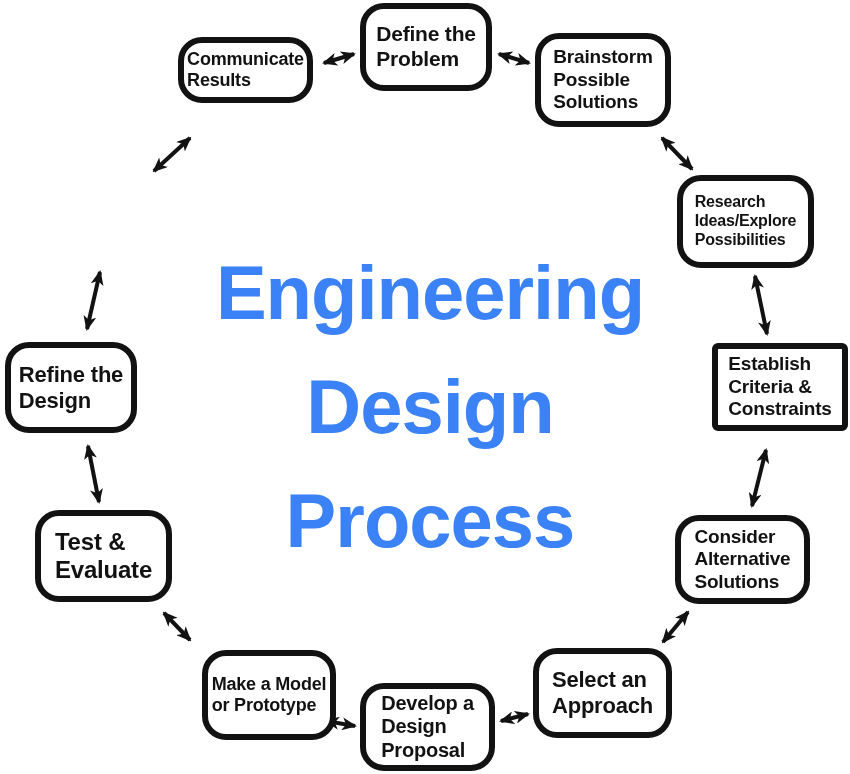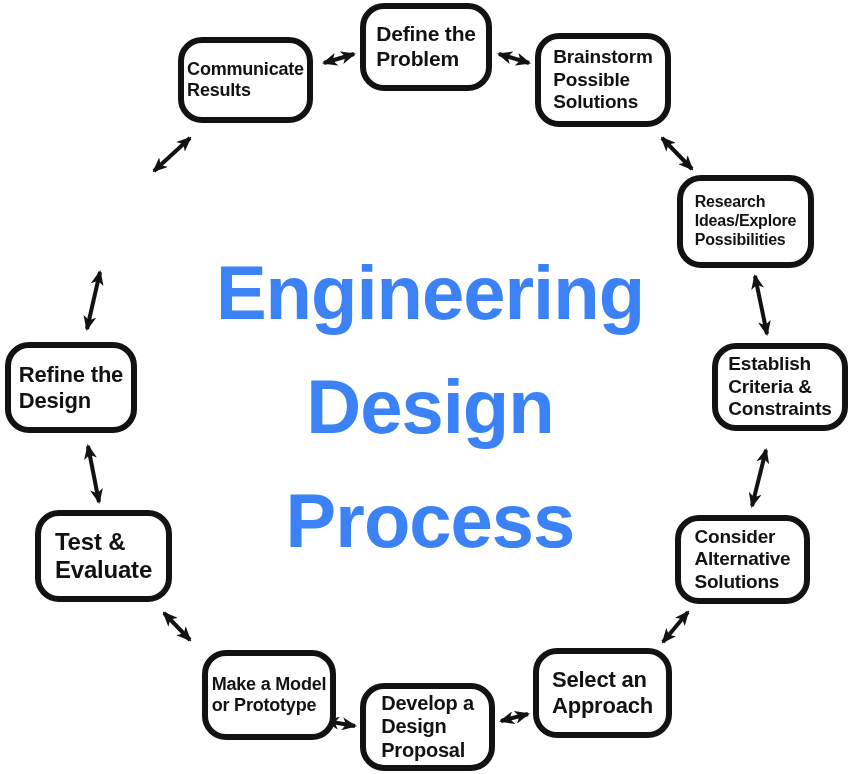--- a/index.html
+++ b/index.html
@@ -90,21 +90,21 @@
 Problem</div>
 
   <div class="step-box" style="left:535px; top:33px; width:136px; height:94px; font-size:19px;">Brainstorm
 Possible
 Solutions</div>
 
   <div class="step-box" style="left:677px; top:175px; width:137px; height:93px; font-size:16px;">Research
 Ideas/Explore
 Possibilities</div>
 
-  <div class="step-box" style="left:712px; top:343px; width:136px; height:88px; font-size:19px;">Establish
+  <div class="step-box" style="left:712px; top:343px; width:136px; height:88px; font-size:19px;border-radius:6px;">Establish
 Criteria &amp;
 Constraints</div>
 
   <div class="step-box" style="left:675px; top:515px; width:135px; height:89px; font-size:19px;">Consider
 Alternative
 Solutions</div>
 
   <div class="step-box" style="left:533px; top:648px; width:139px; height:90px; font-size:22px;">Select an
 Approach</div>
 
@@ -115,16 +115,16 @@
   <div class="step-box" style="left:183px; top:650px; width:134px; height:90px; font-size:18px;margin-left:19px;">Make a Model
 or Prototype</div>
 
   <div class="step-box" style="left:35px; top:510px; width:137px; height:92px; font-size:24px;">Test &amp;
 Evaluate</div>
 
   <div class="step-box" style="left:5px; top:342px; width:132px; height:91px; font-size:22px;">Refine the
 Design</div>
 
 
-  <div class="step-box" style="left:178px; top:37px; width:135px; height:86px; font-size:18px;">Communicate
+  <div class="step-box" style="left:178px; top:37px; width:135px; height:66px; font-size:18px;">Communicate
 Results</div>
 
 </div>
 
 </body></html>

